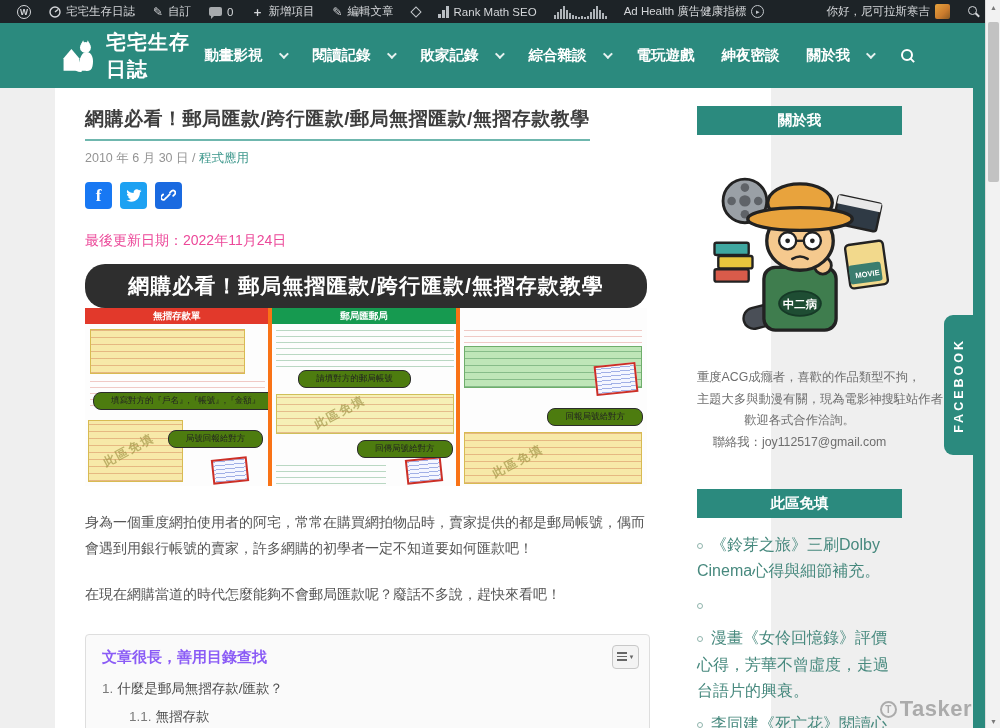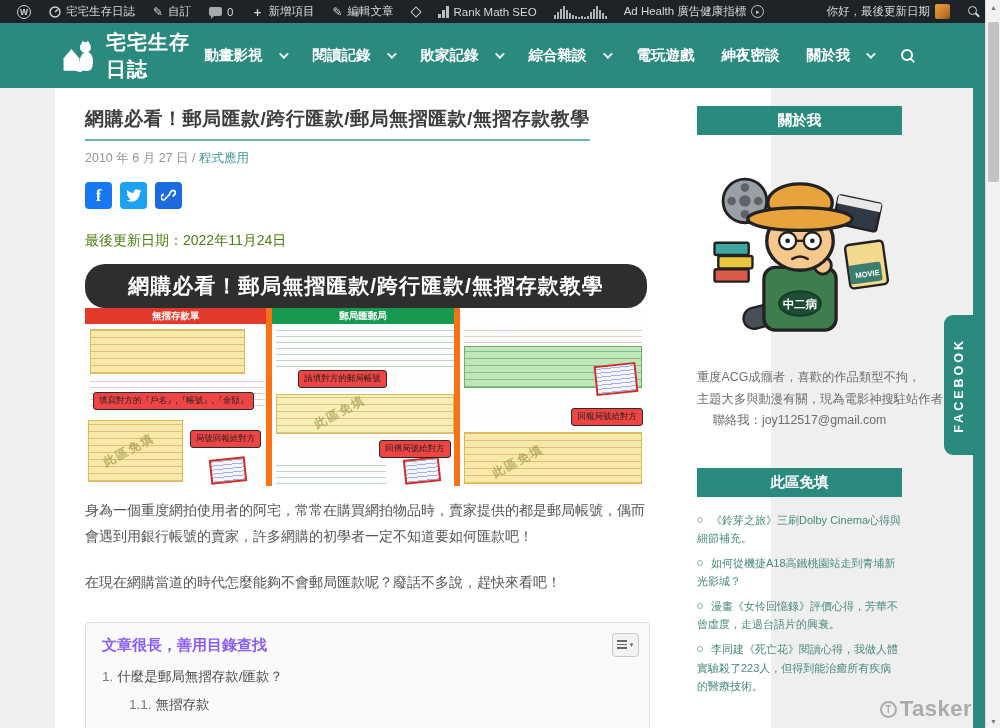--- a/index.html
+++ b/index.html
@@ -79,50 +79,50 @@
   h1.post-title { display:inline-block; font-size:19px; font-weight:bold; color:#3d3d3d;
     letter-spacing:0.5px; border-bottom:2px solid #6fb7ae; padding-bottom:7px; }
   .post-meta { margin-top:9px; font-size:12.5px; color:#949494; }
   .post-meta .cat { color:#3a968a; cursor:pointer; }
   .share-row { margin-top:15px; display:flex; gap:8px; }
   .share-btn { width:27px; height:27px; border-radius:4px; display:flex; align-items:center;
     justify-content:center; color:#fff; cursor:pointer; }
   .share-fb { background:#1878f3; font-weight:bold; font-size:17px; font-family:"Liberation Serif",serif; }
   .share-tw { background:#1da1f2; }
   .share-ln { background:#1a6ae0; }
-  .updated { margin-top:23px; font-size:14px; color:#4d7c0f; }
+  .updated { margin-top:23px; font-size:14px; color:#ec4899; }
 
   
   .figure { margin-top:14px; width:562px; height:222px; position:relative; background:#fff; }
   .fig-banner { height:44px; background:#2e2e2e; color:#fff; display:flex; align-items:center;
     justify-content:center; font-size:21px; font-weight:bold; letter-spacing:1px;border-radius:20px; }
   .fig-cols { display:flex; height:178px; }
-  .fig-col { width:187.3px; position:relative; background:#fdfdfd; border-right:6px solid #f97316; }
+  .fig-col { width:187.3px; position:relative; background:#fdfdfd; border-right:4px solid #f97316; }
   .fig-col:last-child { border-right:none; }
   .fig-col-hd { height:16px; color:#fff; font-size:9.5px; font-weight:bold;
     display:flex; align-items:center; justify-content:center; }
   .hd-red { background:#e2392b; } .hd-green { background:#169a50; } .hd-purple { background:#a050a8; }
   .fig-body { position:absolute; top:16px; left:0; right:0; bottom:0; overflow:hidden; }
   .tex-yellow { background:#f7e9a8; border:1px solid #d8bb52;
     background-image:repeating-linear-gradient(0deg, rgba(190,70,40,.30) 0 1px, transparent 1px 7px); }
   .tex-red { background-image:repeating-linear-gradient(0deg, rgba(205,70,55,.28) 0 1px, transparent 1px 6px); }
   .tex-green { background:#bfe6b8; border:1px solid #6fae6b;
     background-image:repeating-linear-gradient(0deg, rgba(30,110,50,.35) 0 1px, transparent 1px 7px); }
   .tex-greenlines { background-image:repeating-linear-gradient(0deg, rgba(30,130,60,.30) 0 1px, transparent 1px 6px); }
-  .callout { position:absolute; background:#ef4444; border:1.6px solid #2c2c2c; border-radius:3px;
-    font-size:8.5px; color:#222; padding:2px 5px; white-space:nowrap; z-index:3; }
+  .callout { position:absolute; background:#4d7c0f; border:1.6px solid #2c2c2c; border-radius:8px;
+    font-size:8.5px; color:#222; padding:2px 17px; white-space:nowrap; z-index:3; }
   .wm { position:absolute; color:rgba(150,138,58,.60); font-size:12px; font-weight:bold;
     transform:rotate(-28deg); letter-spacing:2px; z-index:2; white-space:nowrap; }
   .stamp { position:absolute; width:36px; height:25px; background:#f4f6ff; border:2px solid #cc2f26;
     z-index:2; transform:rotate(-6deg);
     background-image:repeating-linear-gradient(0deg, rgba(60,90,200,.45) 0 1px, transparent 1px 4px); }
   .abs { position:absolute; }
 
   
-  .para { margin-top:12px; font-size:14px; color:#555; line-height:1.85; }
+  .para { margin-top:24px; font-size:14px; color:#555; line-height:1.85; }
   .toc-box { margin-top:26px; width:565px; border:1px solid #dedede; background:#fafafa;
     border-radius:4px; padding:13px 16px 30px; position:relative; }
   .toc-title { font-size:15px; font-weight:bold; color:#8b5cf6; }
   .toc-toggle { position:absolute; top:10px; right:10px; width:27px; height:24px;
     border:1px solid #c8c8c8; border-radius:4px; background:#f3f3f3; cursor:pointer;
     display:flex; align-items:center; justify-content:center; gap:2px; }
   .toc-toggle .bars { display:flex; flex-direction:column; gap:2px; }
   .toc-toggle .bars i { width:10px; height:1.6px; background:#666; display:block; }
   .toc-toggle .tiny-caret { font-size:6px; color:#666; }
   .toc-list { margin-top:8px; }
@@ -133,21 +133,21 @@
 
   
   .sidebar { position:absolute; left:642px; top:18px; width:205px; }
   .sb-box-hd { background:#2b8a7e; color:#fff; font-size:14.5px; font-weight:bold;
     text-align:center; padding:5px 0; }
   .avatar-wrap { width:190px; margin:26px auto 0; }
   .about-lines { margin-top:12px; text-align:center; font-size:12.3px; color:#6e6e6e; line-height:1.75; }
   .about-lines div { white-space:nowrap; }
   .fresh-hd { margin-top:36px; }
   .post-list { margin-top:14px; list-style:none; }
-  .post-list li { font-size:11px; line-height:1.65; color:#47897e; margin-bottom:7px; }
+  .post-list li { font-size:16px; line-height:1.65; color:#47897e; margin-bottom:7px; }
   .bullet { display:inline-block; width:6px; height:6px; border:1.4px solid #8fb4ac;
     border-radius:50%; margin-right:8px; position:relative; top:-1px; }
   .post-link { color:#47897e; cursor:pointer; }
 
   
   .tasker { position:absolute; right:28px; bottom:6px; display:flex; align-items:center; gap:3px;
     color:#9b9b9b; opacity:.8; z-index:40; }
   .tasker .t-circle { width:17px; height:17px; border:2px solid #9b9b9b; border-radius:50%;
     display:flex; align-items:center; justify-content:center; font-size:10px; font-weight:bold; }
   .tasker .t-text { font-size:22px; font-weight:bold; letter-spacing:0.5px; }
@@ -214,21 +214,21 @@
         <i style="height:9px"></i>
         <i style="height:6px"></i>
         <i style="height:3px"></i>
     </span>
     <span class="ab-item">
       <span>Ad Health 廣告健康指標</span>
       <span class="adh-circle">▸</span>
     </span>
     <span class="ab-right">
       <span class="ab-item">
-        <span>你好，最後更新日期</span>
+        <span>你好，尼可拉斯寒吉</span>
         <span class="ab-avatar"></span>
       </span>
       <span class="mag"></span>
     </span>
   </div>
 
   <div class="scrollbar">
     <div class="sb-arrow up">▲</div>
     <div class="sb-thumb"></div>
     <div class="sb-arrow down">▼</div>
@@ -275,21 +275,21 @@
         </span>
       <span class="nav-mag"></span>
     </nav>
   </header>
 
   <div class="content-card">
 
     <main class="main-col">
       <h1 class="post-title">網購必看！郵局匯款/跨行匯款/郵局無摺匯款/無摺存款教學</h1>
       <div class="post-meta">
-        <span>2010 年 6 月 27 日</span>
+        <span>2010 年 6 月 30 日</span>
         <span> / </span>
         <span class="cat">程式應用</span>
       </div>
       <div class="share-row">
         <span class="share-btn share-fb">f</span>
         <span class="share-btn share-tw">
           <svg width="16" height="14" viewBox="0 0 16 14">
             <path fill="#fff" d="M15.5 1.7c-.6.3-1.2.4-1.8.5.6-.4 1.1-1 1.3-1.7-.6.4-1.3.6-2 .8C12.4.6 11.6.2 10.7.2 9 .2 7.6 1.6 7.6 3.3c0 .2 0 .5.1.7C5.1 3.9 2.8 2.7 1.3.9 1 1.4.9 1.9.9 2.5c0 1.1.5 2 1.4 2.6-.5 0-1-.2-1.4-.4 0 1.5 1 2.8 2.5 3.1-.3.1-.5.1-.8.1-.2 0-.4 0-.6-.1.4 1.2 1.5 2.1 2.9 2.2-1.1.8-2.4 1.3-3.9 1.3H.4c1.4.9 3 1.4 4.7 1.4 5.7 0 8.8-4.7 8.8-8.8v-.4c.7-.4 1.2-1 1.6-1.8z"></path>
           </svg>
         </span>
@@ -416,27 +416,28 @@
             <circle cx="113" cy="84" r="2.5" fill="#222"></circle>
           <path d="M92 103 Q100 98 108 103" fill="none" stroke="#222" stroke-width="2.8" stroke-linecap="round"></path>
           <ellipse cx="100" cy="150" rx="22" ry="13" fill="#1e4d33" stroke="#163a27" stroke-width="2"></ellipse>
           <text x="100" y="155" font-size="12" fill="#ffffff" font-weight="bold" text-anchor="middle">中二病</text>
         </svg>
       </div>
 
       <div class="about-lines">
         <div>重度ACG成癮者，喜歡的作品類型不拘，</div>
         <div>主題大多與動漫有關，現為電影神搜駐站作者</div>
+        <div>歡迎各式合作洽詢。</div>
         <div>聯絡我：joy112517@gmail.com</div>
       </div>
 
       <div class="sb-box-hd fresh-hd">此區免填</div>
       <ul class="post-list">
         <li><span class="bullet"></span><span class="post-link">《鈴芽之旅》三刷Dolby Cinema心得與細節補充。</span></li>
-        <li><span class="bullet"></span><span class="post-link">如何從機捷A18高鐵桃園站走到青埔新光影城？</span></li>
+        <li><span class="bullet"></span></li>
         <li><span class="bullet"></span><span class="post-link">漫畫《女伶回憶錄》評價心得，芳華不曾虛度，走過台語片的興衰。</span></li>
         <li><span class="bullet"></span><span class="post-link">李同建《死亡花》閱讀心得，我做人體實驗殺了223人，但得到能治癒所有疾病的醫療技術。</span></li>
 
       </ul>
     </aside>
   </div>
 
   <div class="teal-strip"></div>
   <div class="fb-tab">
     <span>FACEBOOK</span>

